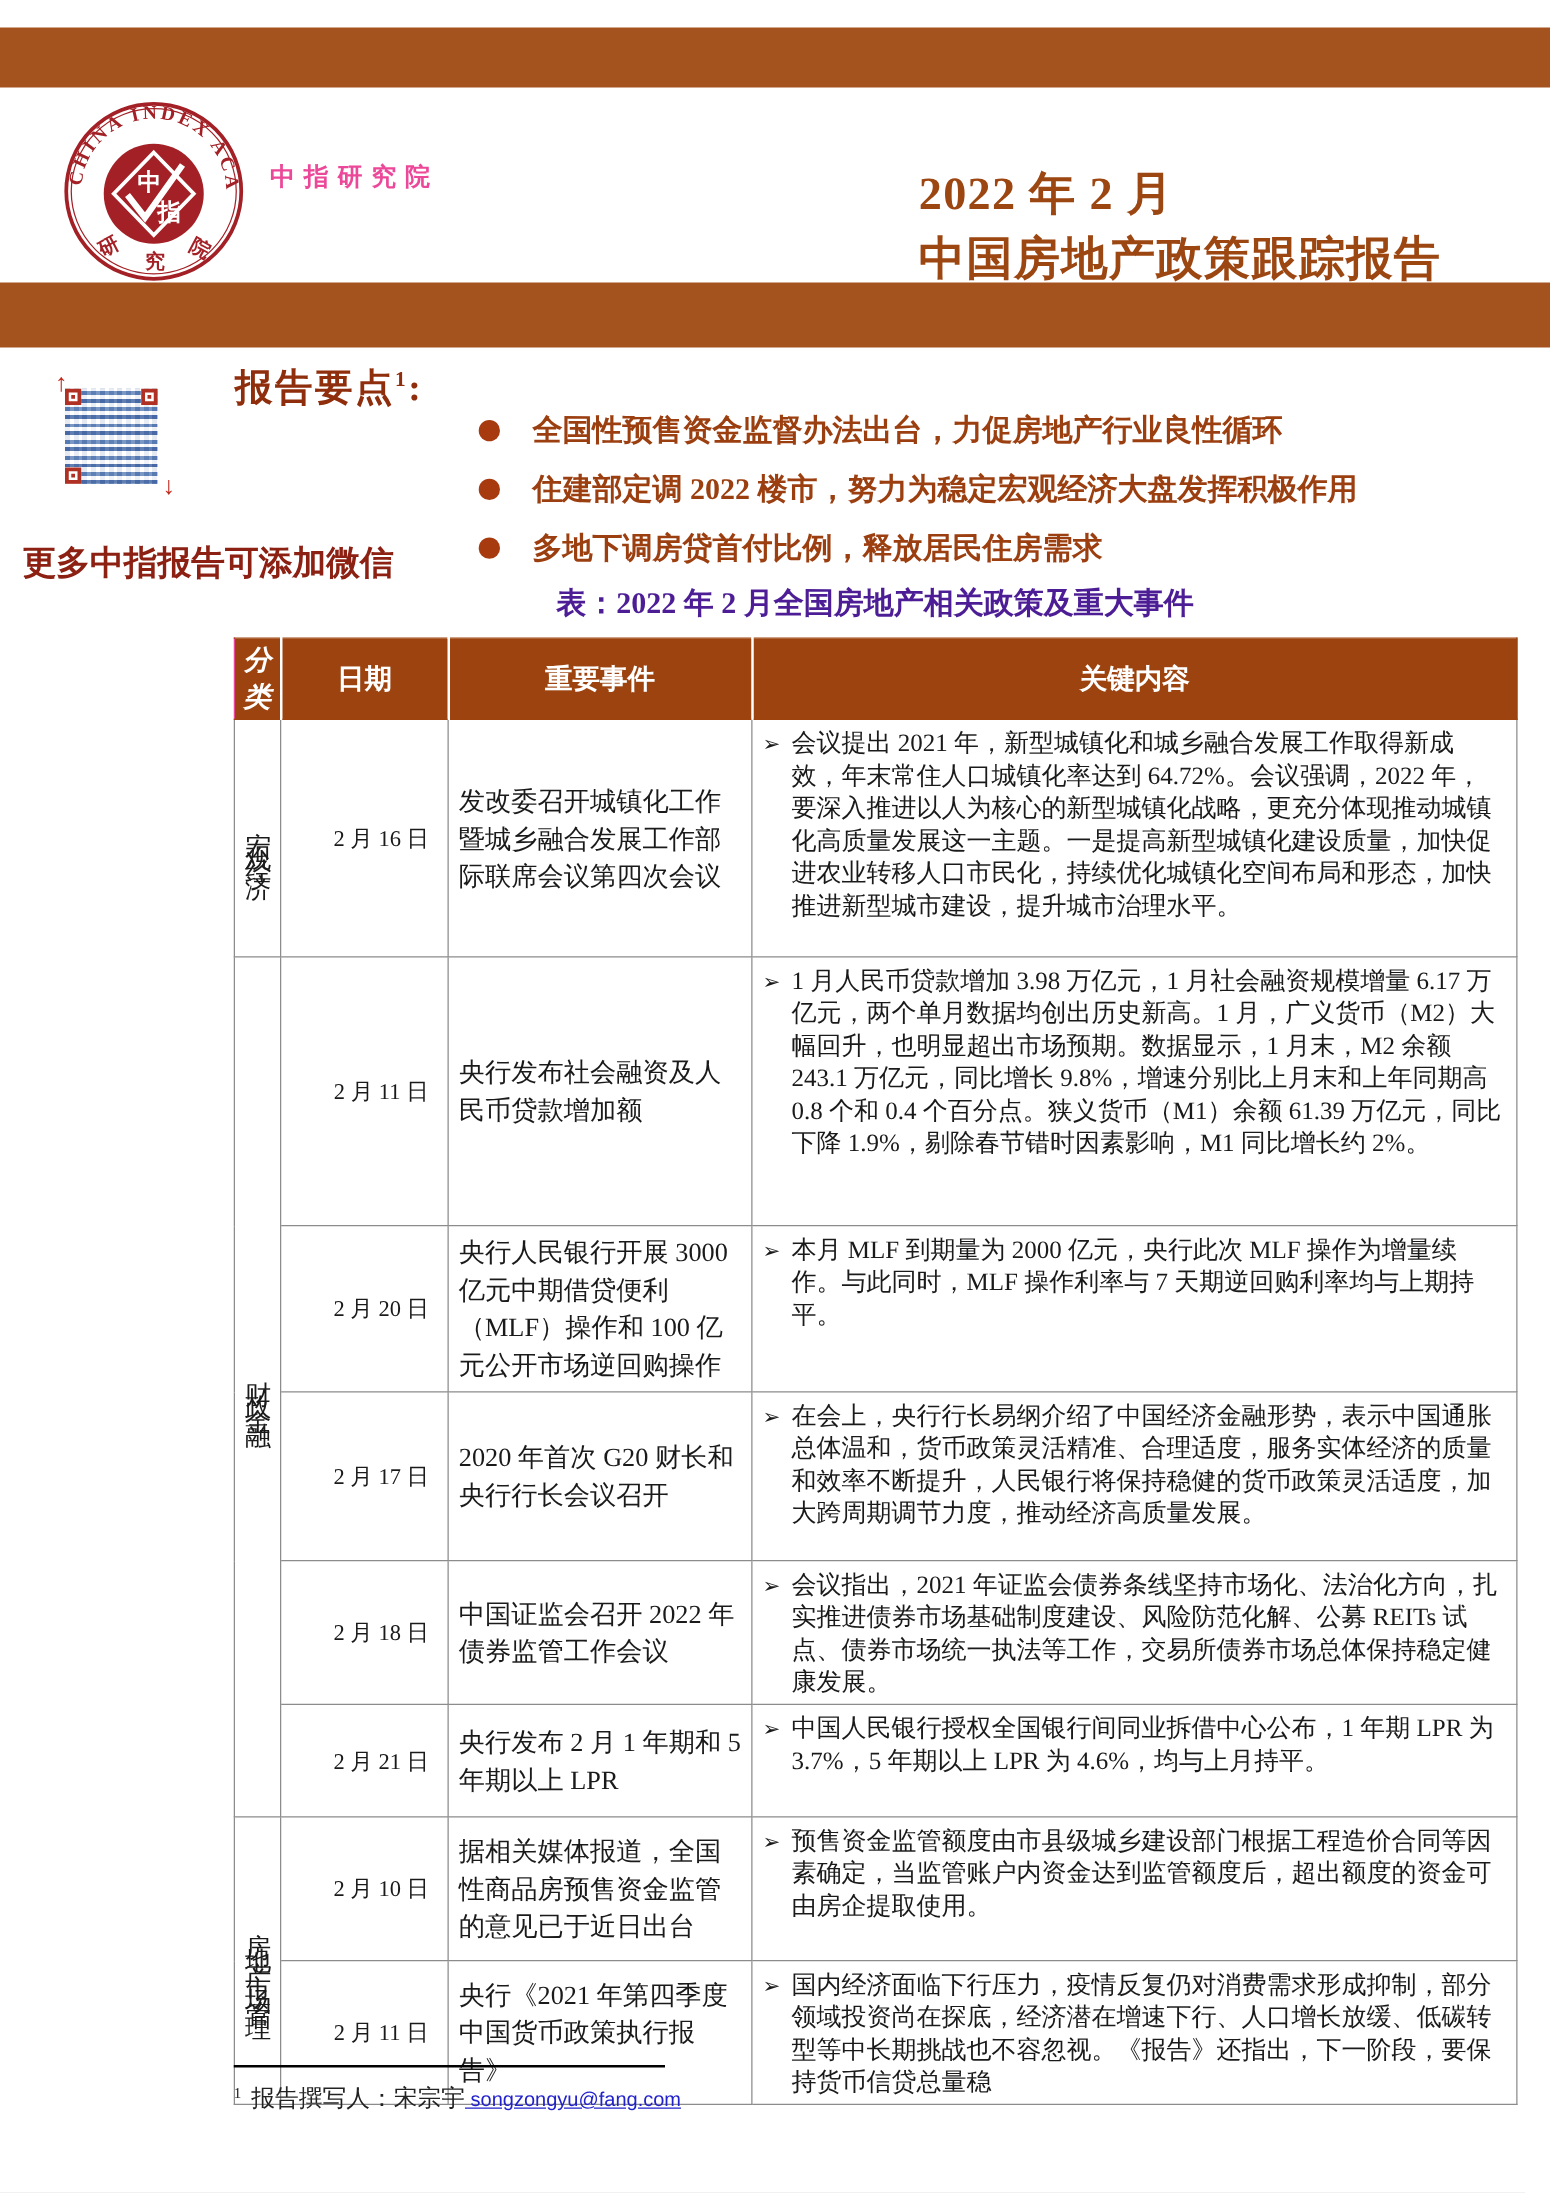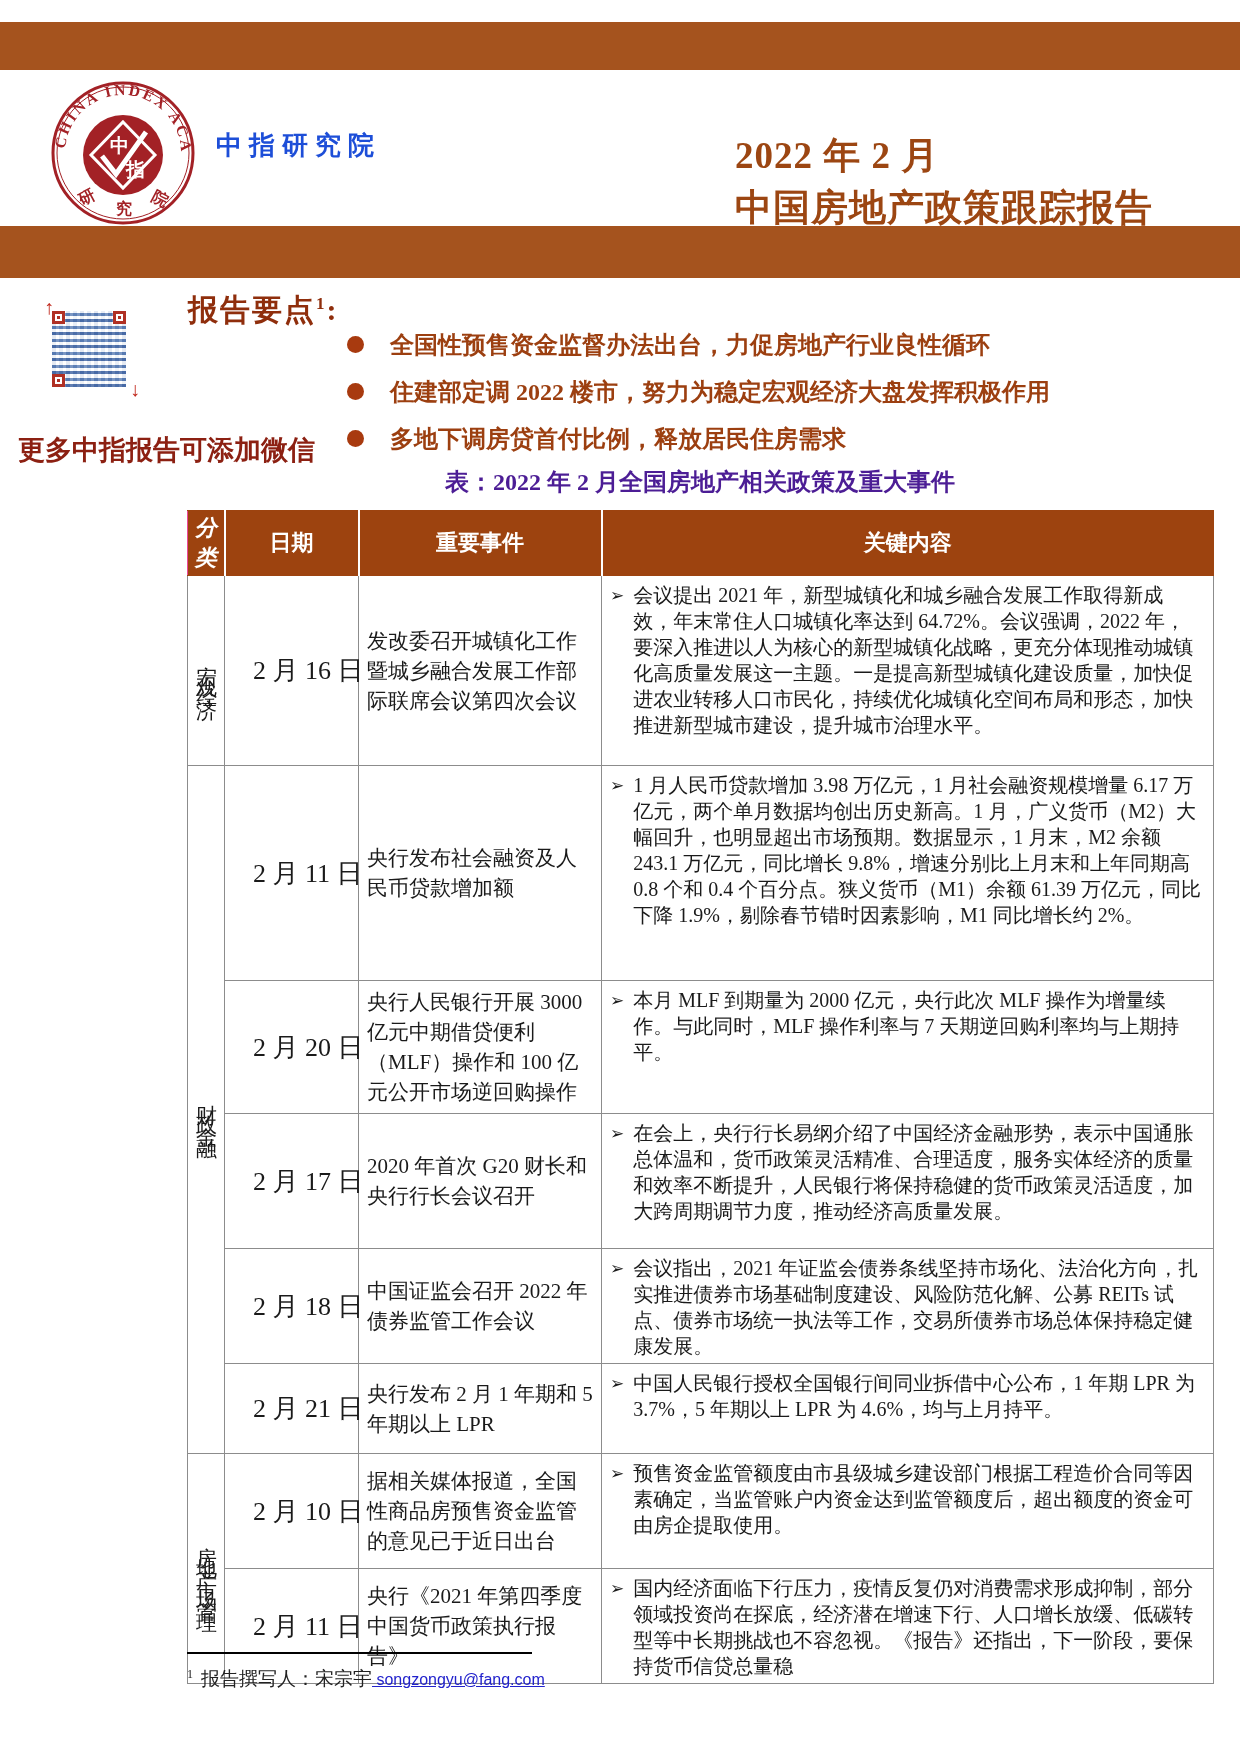--- a/index.html
+++ b/index.html
@@ -4,56 +4,56 @@
 <style>
   html,body{margin:0;padding:0;background:#e8e8e8;}
   .page{position:relative;width:1240px;height:1754px;background:#ffffff;margin:0 auto;overflow:hidden;
         font-family:"Liberation Serif","DejaVu Serif",serif;color:#1a1a1a;}
   .bar{position:absolute;left:0;width:1240px;background:#a5531e;}
   .bar.top{top:22px;height:48px;}
   .bar.accent{top:226px;height:52px;}
 
   
   .logo-wrap{position:absolute;left:50px;top:80px;width:146px;height:146px;}
-  .org-name{position:absolute;left:216px;top:128px;font-size:26px;font-weight:bold;color:#1d4ed8;letter-spacing:7px;}
+  .org-name{position:absolute;left:216px;top:128px;font-size:20px;font-weight:bold;color:#ec4899;letter-spacing:7px;}
   .title-block{position:absolute;left:735px;top:92px;color:#9c4612;font-weight:bold;font-size:37px;line-height:52px;letter-spacing:1px;margin-top:38px;}
 
   
   .hl-heading{position:absolute;left:188px;top:290px;font-size:30px;font-weight:bold;color:#8f2e0c;letter-spacing:2px;}
   .hl-heading sup{font-size:17px;}
   .qr{position:absolute;left:46px;top:303px;width:86px;height:90px;}
   .qr-noise{position:absolute;left:6px;top:8px;width:74px;height:76px;
      background:
        repeating-linear-gradient(0deg, rgba(70,105,165,.85) 0 3px, rgba(255,255,255,.9) 3px 6px, rgba(90,125,180,.8) 6px 9px, rgba(255,255,255,.85) 9px 13px),
        repeating-linear-gradient(90deg, #4a6da8 0 4px, #ffffff 4px 7px, #6b8cc0 7px 11px, #ffffff 11px 14px);}
   .finder{position:absolute;width:13px;height:13px;background:#b03024;box-shadow:inset 0 0 0 3px #b03024, inset 0 0 0 5px #ffffff;}
   .finder.tl{left:6px;top:8px;}
   .finder.tr{right:6px;top:8px;}
   .finder.bl{left:6px;bottom:6px;}
   .qr-arrow{position:absolute;color:#c0281c;font-size:20px;font-weight:bold;line-height:1;}
   .qr-arrow.up{left:-2px;top:-6px;}
   .qr-arrow.down{right:-8px;bottom:-6px;}
   .wechat-note{position:absolute;left:18px;top:432px;font-size:27px;font-weight:bold;color:#8c2012;}
-  .bullets{position:absolute;left:347px;top:330px;width:740px;}
+  .bullets{position:absolute;left:383px;top:330px;width:740px;}
   .bullet{display:flex;align-items:flex-start;margin-bottom:17px;}
   .bullet .dot{flex:0 0 auto;width:17px;height:17px;border-radius:50%;background:#a83a0f;margin:6px 26px 0 0;}
   .bullet .btxt{font-size:24px;font-weight:bold;color:#9c3f10;line-height:30px;}
 
   
   .tbl-caption{position:absolute;left:187px;top:466px;width:1026px;text-align:center;
                font-size:24px;font-weight:bold;color:#4c1d95;}
   table.policy{position:absolute;left:187px;top:510px;width:1026px;border-collapse:collapse;table-layout:fixed;}
   table.policy th{background:#9d430f;color:#ffffff;font-size:22px;font-weight:bold;height:48px;
                   border:1px solid #9d430f;border-left:2px solid #ffffff;word-break:break-all;padding:2px;}
   table.policy th:first-child{border-left:1px solid #ec4899;font-style:italic;}
   table.policy td{border:1px solid #8c8c8c;background:#ffffff;}
   td.cat{text-align:center;vertical-align:middle;}
   td.cat .vtext{writing-mode:vertical-rl;text-orientation:upright;letter-spacing:11px;
                 font-size:21px;margin:0 auto;line-height:1;}
-  td.date{text-align:center;vertical-align:middle;font-size:26px;white-space:nowrap;padding-left:28px;}
+  td.date{text-align:center;vertical-align:middle;font-size:18px;white-space:nowrap;padding-left:28px;}
   td.event{vertical-align:middle;padding:6px 8px;font-size:21px;line-height:30px;}
   td.content{vertical-align:top;padding:6px 10px 4px 8px;}
   .point{display:flex;font-size:20px;line-height:26px;}
   .point .arr{flex:0 0 auto;margin-right:9px;font-size:17px;padding-top:1px;}
 
   
   .foot-rule{position:absolute;left:187px;top:1652px;width:345px;border-top:2px solid #000;}
   .footnote{position:absolute;left:187px;top:1666px;font-size:19px;color:#222;}
   .footnote sup{font-size:12px;margin-right:8px;}
   .footnote a{color:#2222cc;text-decoration:underline;font-family:"Liberation Sans","DejaVu Sans",sans-serif;font-size:16px;}

